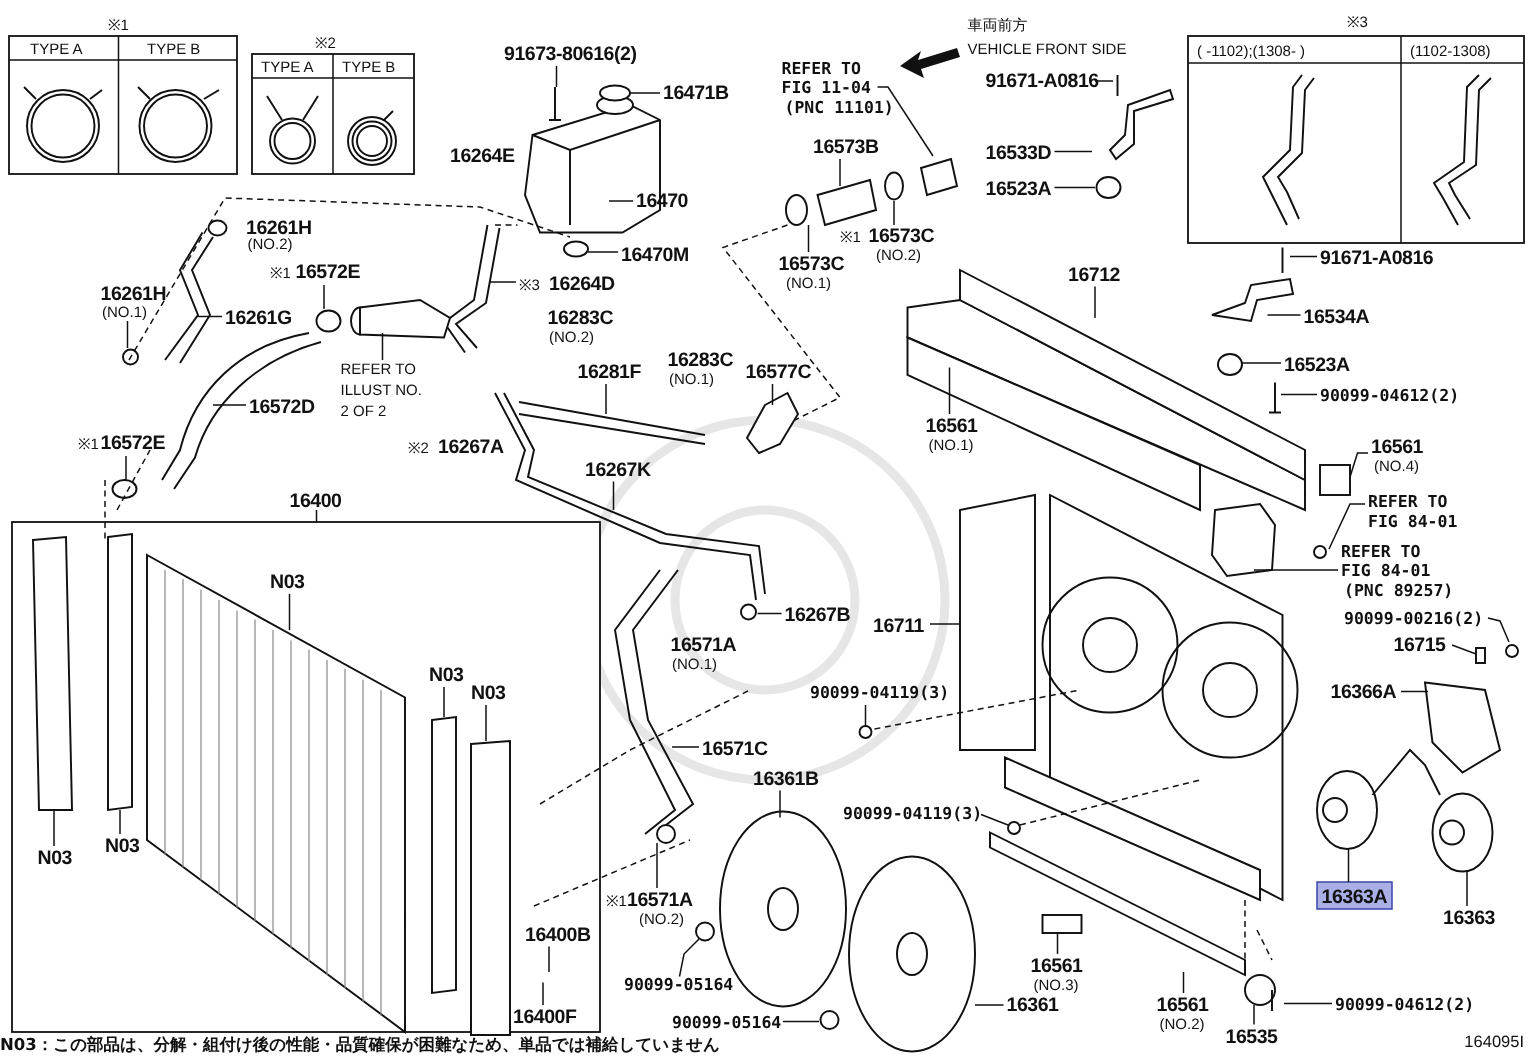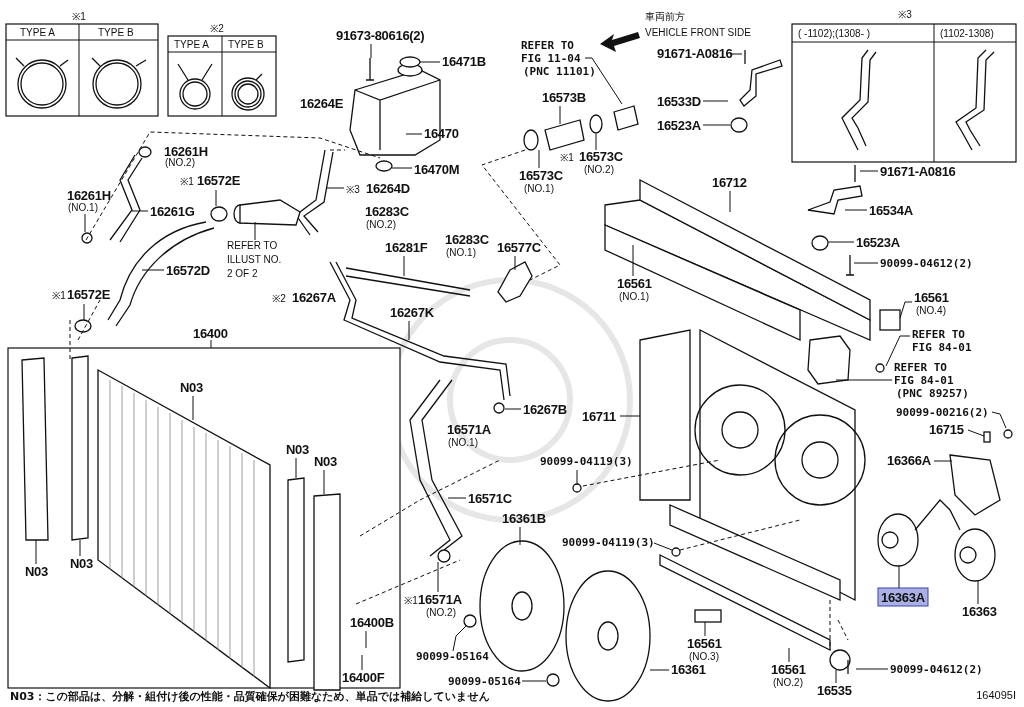--- a/index.html
+++ b/index.html
@@ -8,21 +8,21 @@
   .lbl { font-family:"Liberation Sans", sans-serif; font-weight:bold; font-size:13px; fill:#111; letter-spacing:-0.3px; }
   .sub { font-family:"Liberation Sans", sans-serif; font-size:10px; fill:#111; }
   .ref { font-family:"DejaVu Sans Mono", monospace; font-weight:bold; font-size:11px; fill:#111; }
   .plain { font-family:"Liberation Sans", sans-serif; font-size:10px; fill:#111; }
   .part { fill:none; stroke:#111; stroke-width:1.3; }
   .partf { fill:#fff; stroke:#111; stroke-width:1.3; }
   .lead { fill:none; stroke:#111; stroke-width:1; }
   .dash { fill:none; stroke:#111; stroke-width:1; stroke-dasharray:4 3; }
   .box { fill:#fff; stroke:#111; stroke-width:1.2; }
   .hl { fill:#aab0e6; stroke:#3b45a8; stroke-width:1; }
-  .footnote { position:absolute; left:10px; top:689px; font-size:11px; font-family:"DejaVu Sans", sans-serif; font-weight:bold; }
+  .footnote { position:absolute; left:0; top:689px; font-size:11px; font-family:"DejaVu Sans", sans-serif; font-weight:bold; }
   .figid { position:absolute; right:8px; top:689px; font-size:11px; font-family:"Liberation Sans", sans-serif; }
   .wm { fill:none; stroke:#e6e6e6; stroke-width:6; }
 </style>
 </head>
 <body>
 
 <svg id="diagram" viewBox="0 0 1024 707" xmlns="http://www.w3.org/2000/svg">
 
   <g>
     <circle class="wm" cx="510" cy="400" r="120"></circle>

